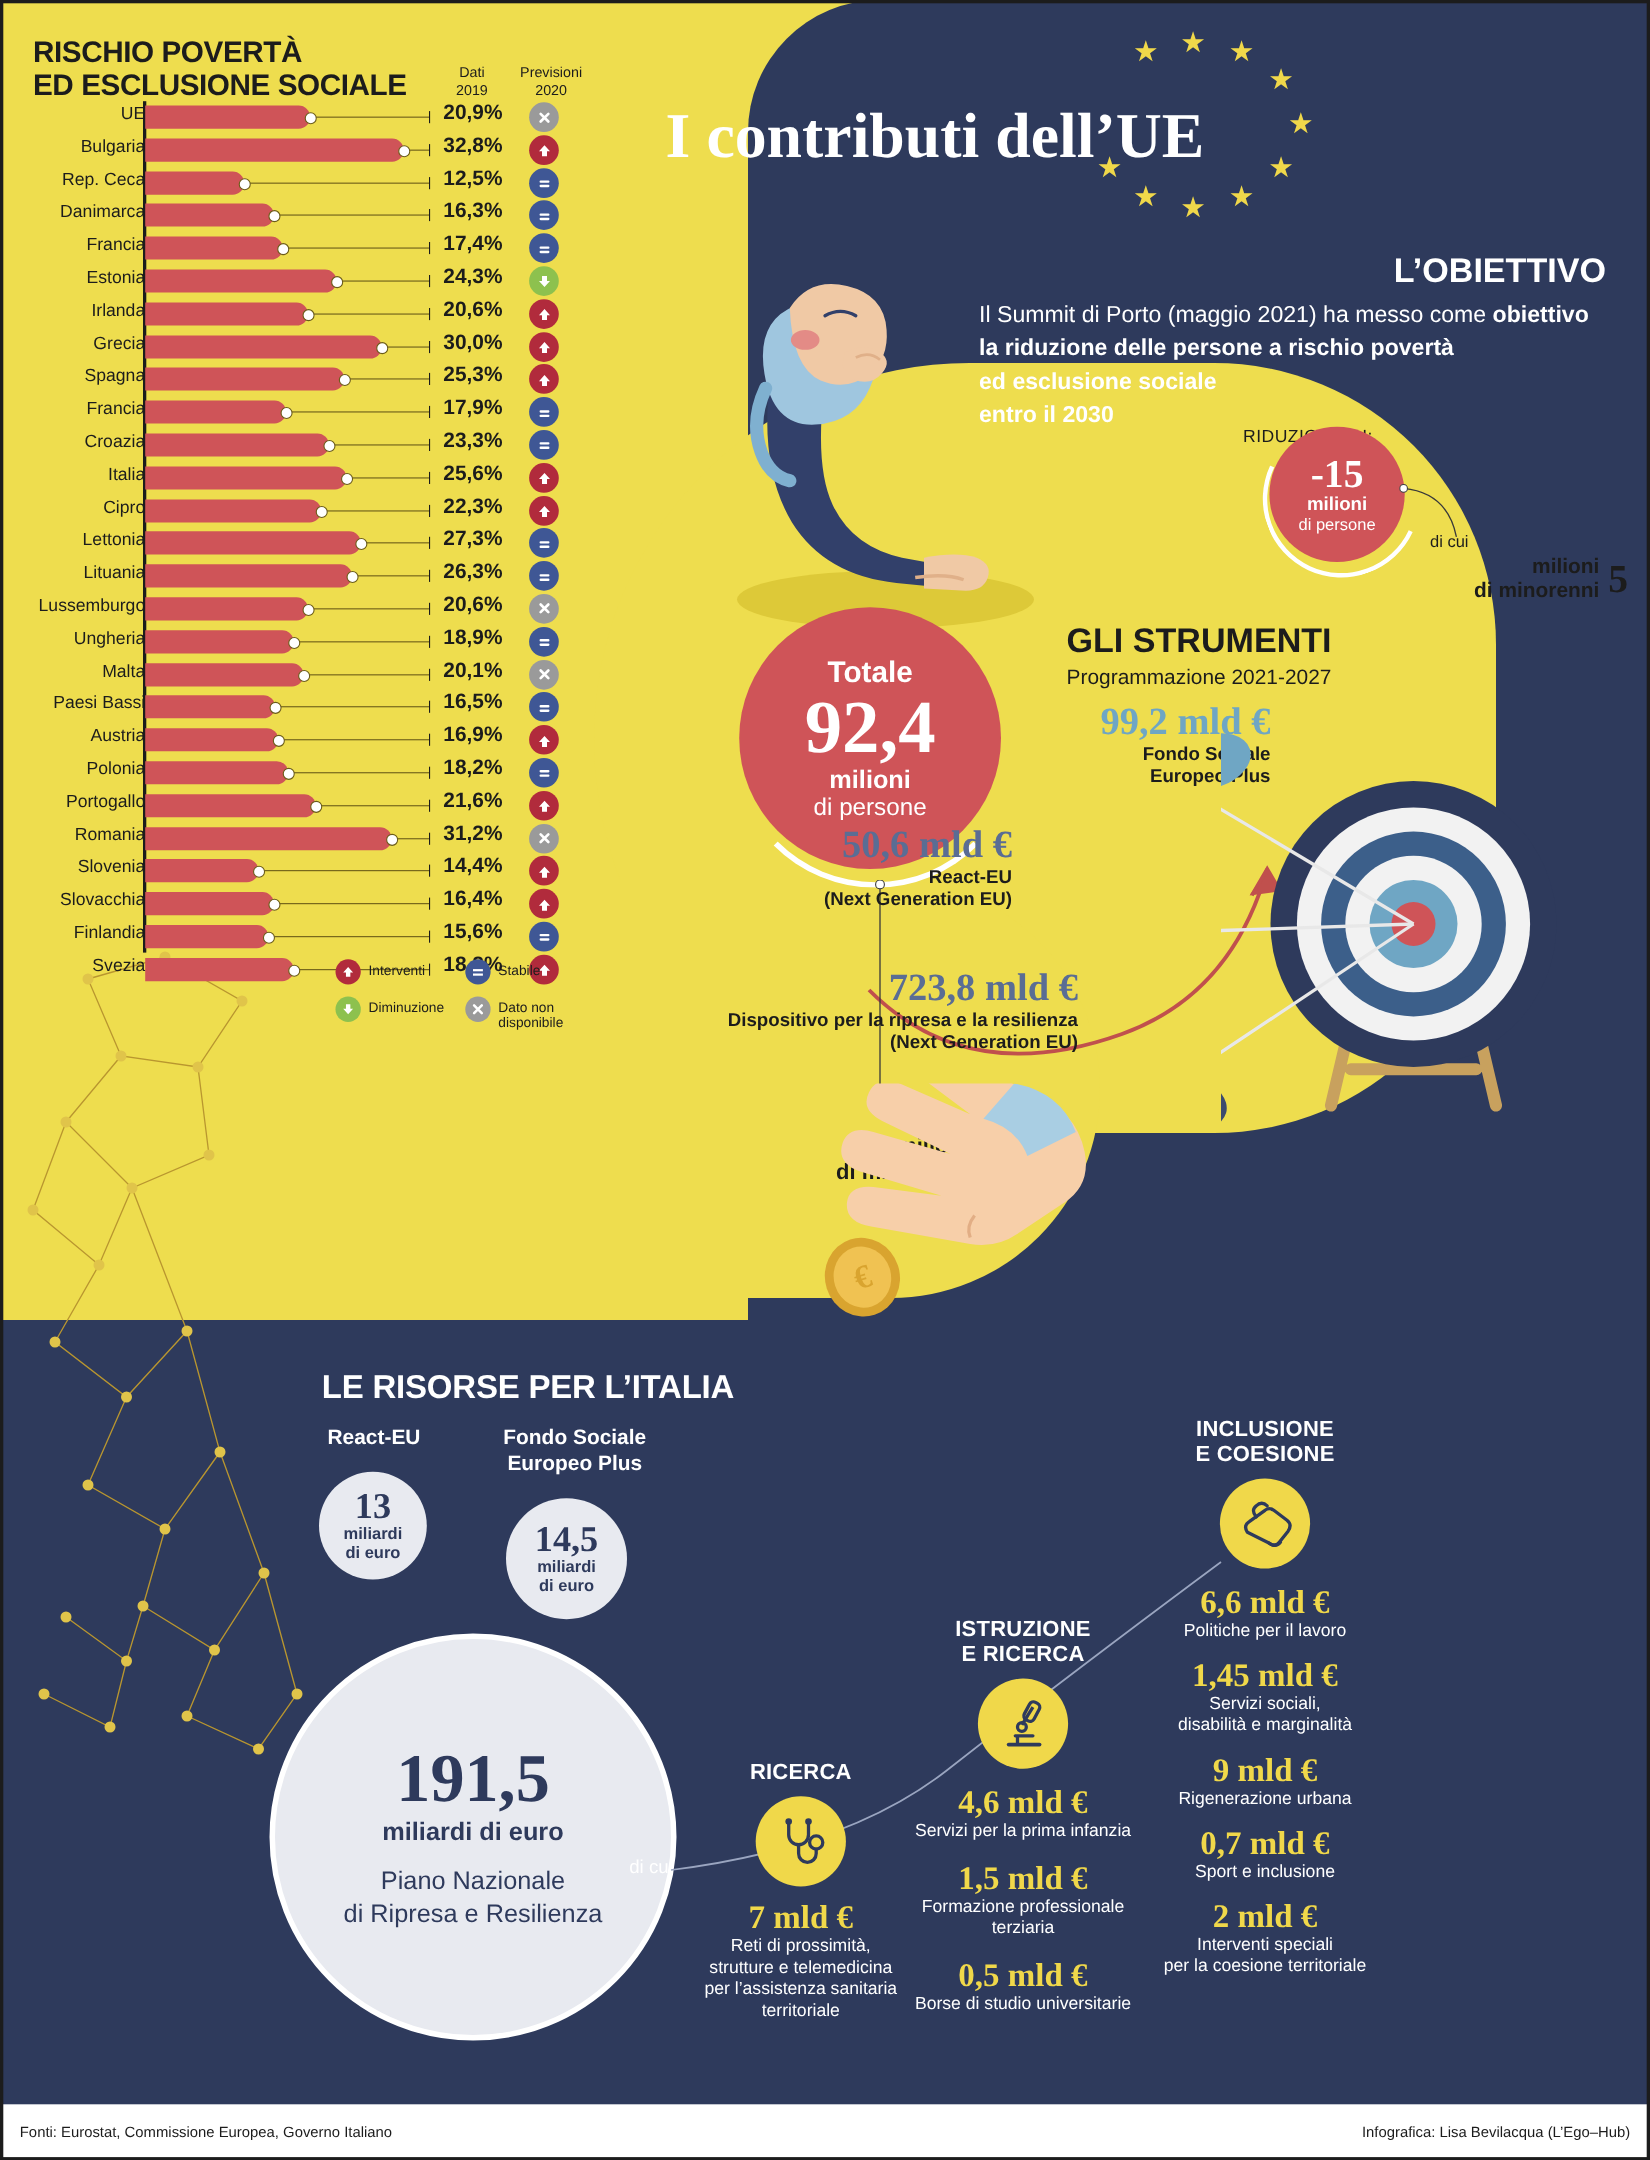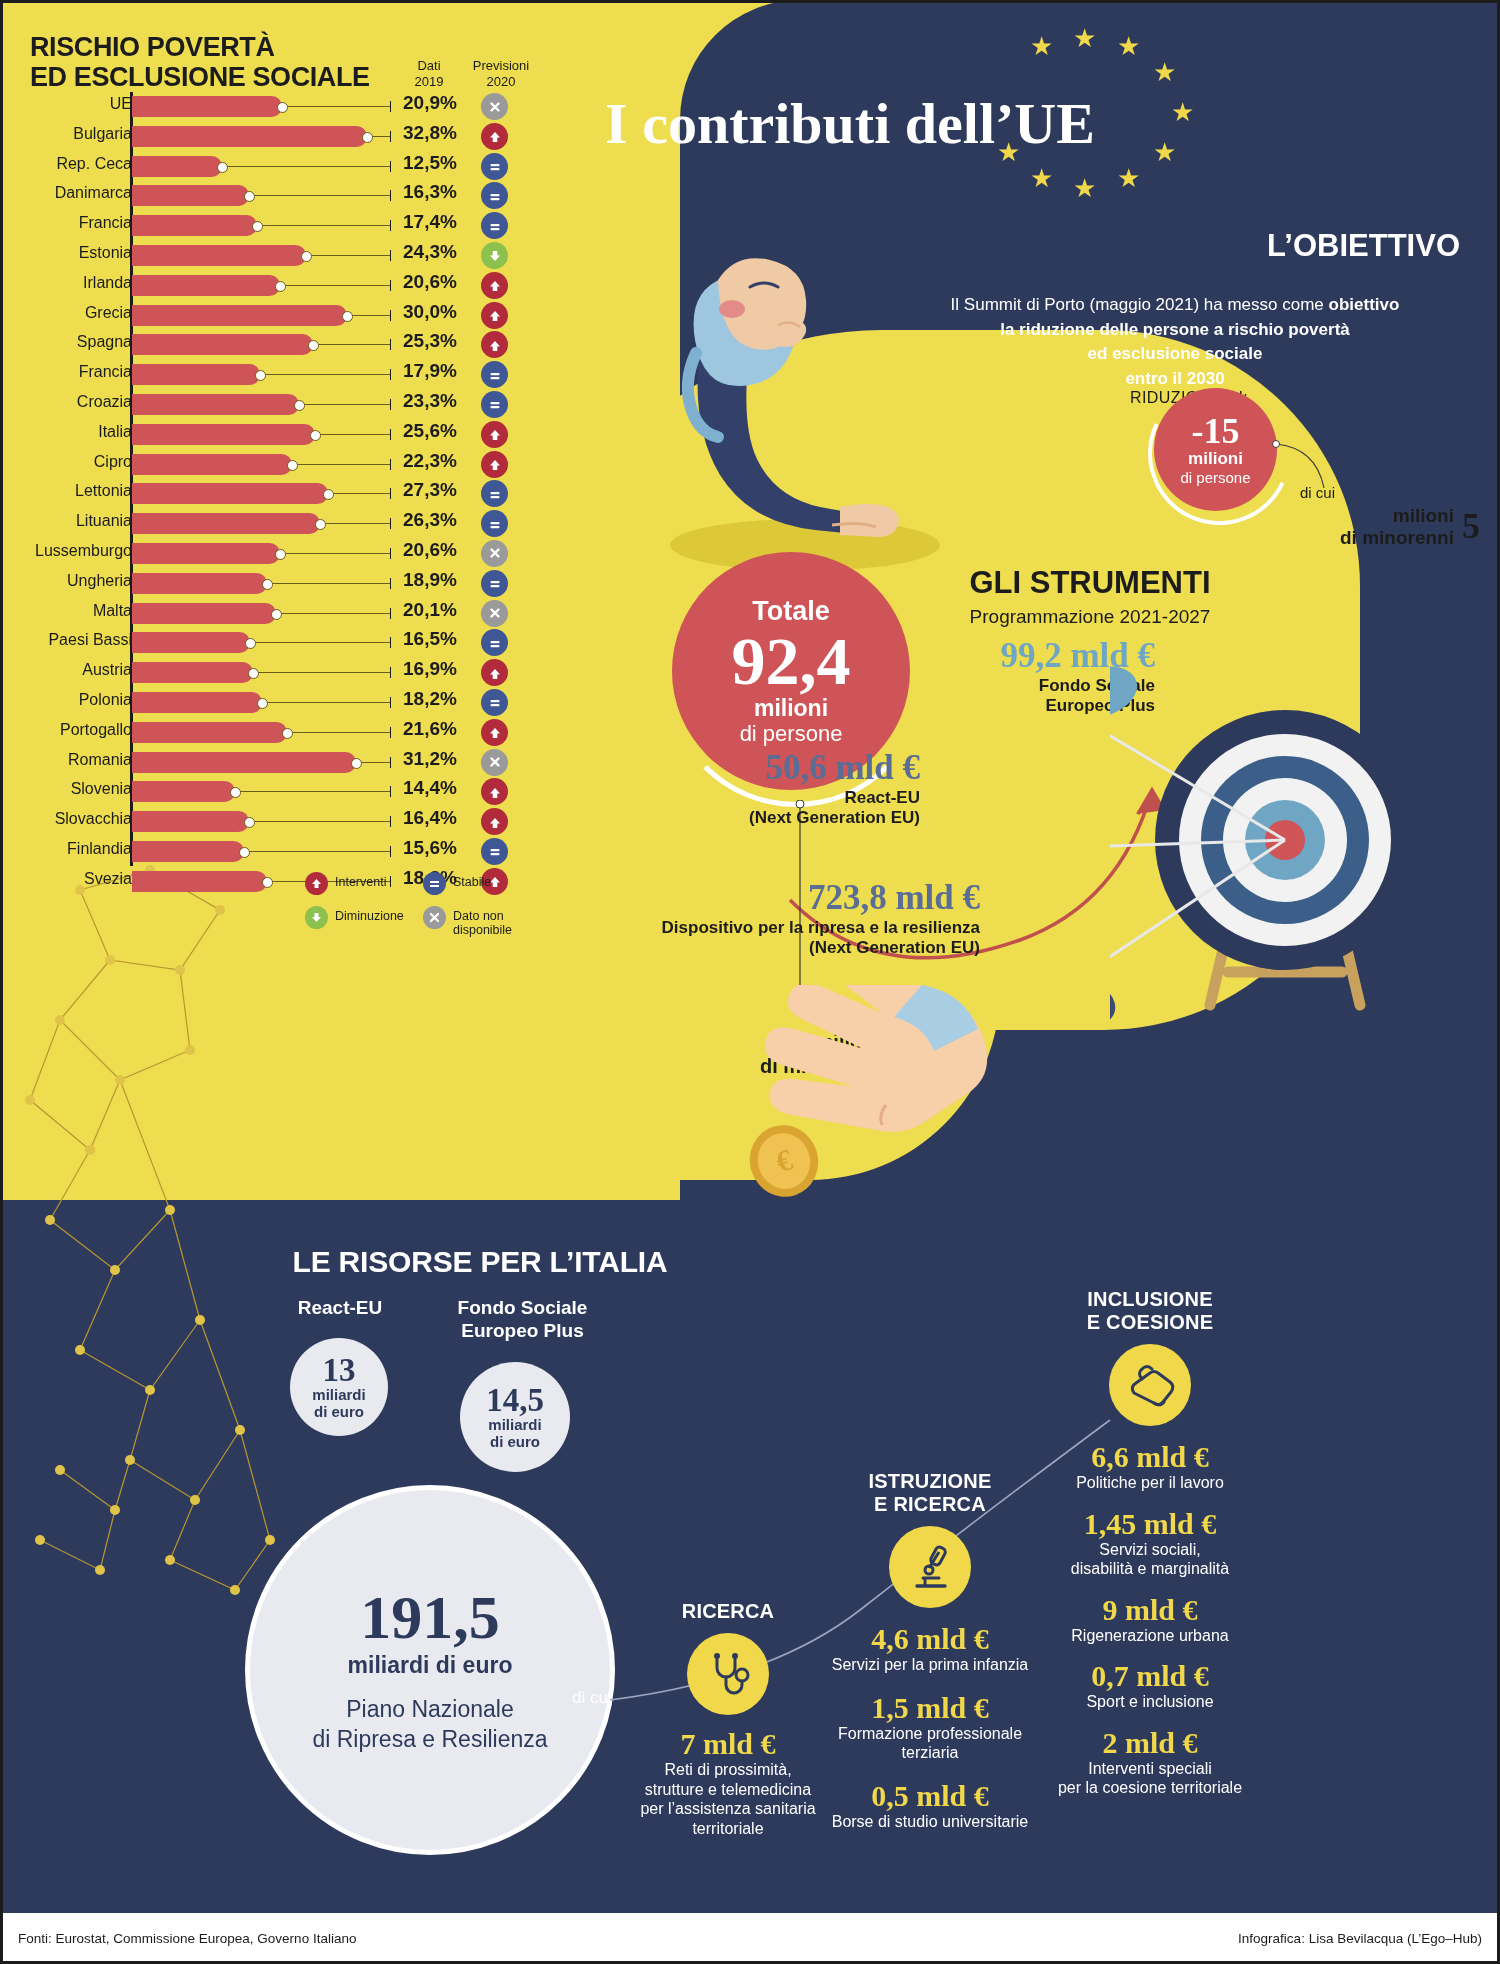--- a/index.html
+++ b/index.html
@@ -54,22 +54,22 @@
   .lg-tx{line-height:1.15;padding-top:3px;}
 
   
   .headline{position:absolute;left:520px;top:90px;width:660px;text-align:center;
       font-family:"Liberation Serif",serif;font-size:58px;font-weight:bold;color:#fff;}
   .stars{position:absolute;left:1005px;top:25px;width:185px;height:185px;}
   .star{position:absolute;color:#f0d84a;font-size:26px;line-height:1;}
 
   
   .obj-title{position:absolute;right:40px;top:228px;font-size:31px;font-weight:bold;color:#fff;}
-  .obj-text{position:absolute;right:40px;top:272px;width:570px;text-align:center;
-      font-size:17px;color:#fff;line-height:1.45;margin-top:21px;}
+  .obj-text{position:absolute;right:40px;top:272px;width:570px;text-align:left;
+      font-size:21px;color:#fff;line-height:1.45;}
   .obj-text b{font-weight:bold;}
   .rid-label{position:absolute;left:1130px;top:357px;font-size:16px;color:#1c1c1c;
       letter-spacing:.4px;margin-top:32px;}
   .circle15{position:absolute;left:1154px;top:388px;width:123px;height:123px;border-radius:50%;
       background:#cf5458;color:#fff;text-align:center;display:flex;flex-direction:column;
       justify-content:center;}
   .circle15 .big{font-family:"Liberation Serif",serif;font-size:36px;font-weight:bold;line-height:1;}
   .circle15 .s1{font-size:17px;font-weight:bold;line-height:1.15;}
   .circle15 .s2{font-size:15px;line-height:1.15;}
   .ring15{position:absolute;left:1148px;top:382px;width:135px;height:135px;border-radius:50%;

